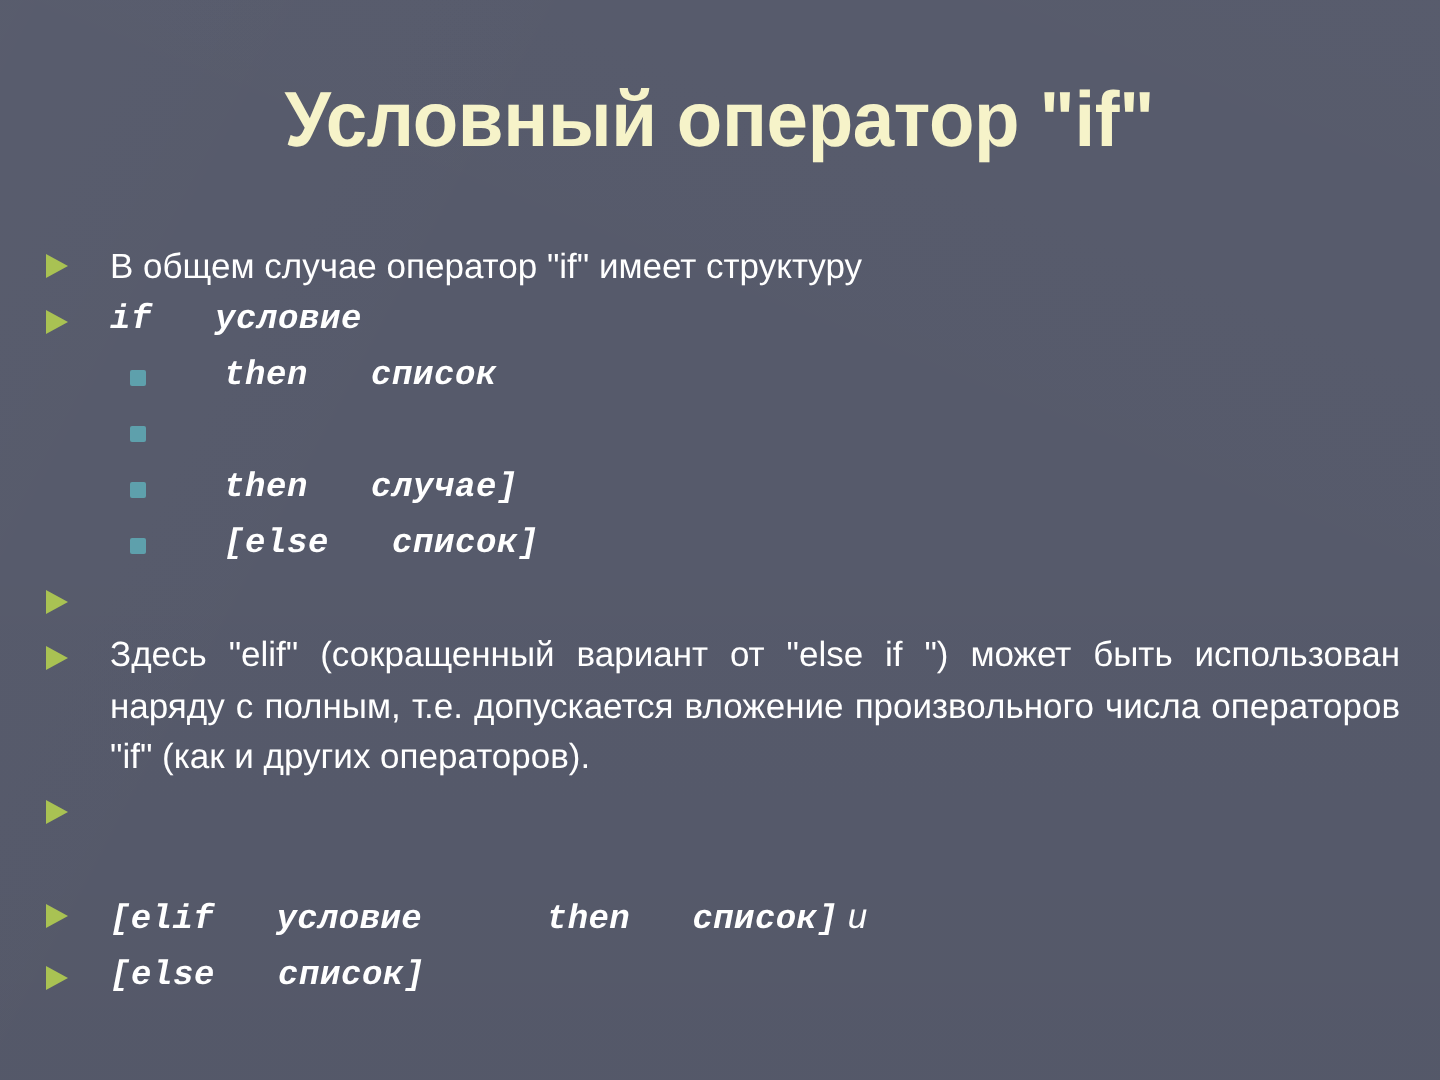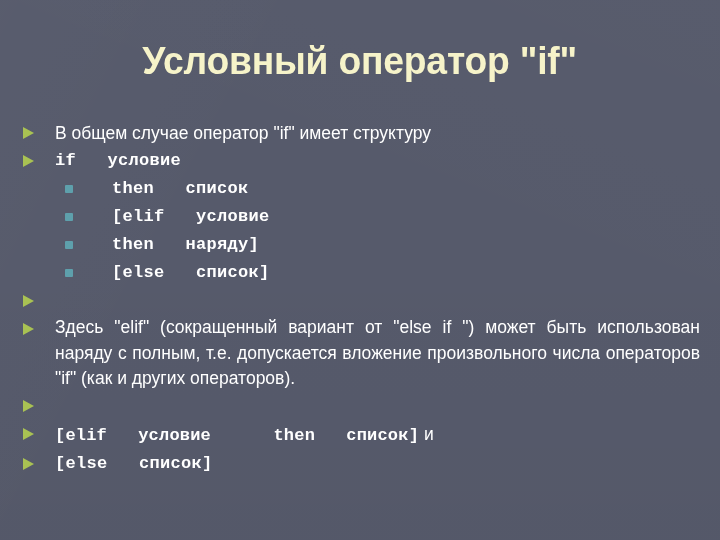--- a/index.html
+++ b/index.html
@@ -110,22 +110,23 @@
   }
   .mono {
     display: block;
     font-family: "Liberation Mono", "DejaVu Sans Mono", monospace;
     font-weight: bold;
     font-size: 17px;
     line-height: 28px;
     letter-spacing: 0.3px;
     color: #ffffff;
     white-space: pre;
-  }
-  .mono.smallgap { letter-spacing: 0.2px; }
+    font-style: italic;
+  }
+  .mono.smallgap { letter-spacing: 0.2px; margin-top: 24px; }
 
   
   .para {
     display: block;
     font-family: "Liberation Sans", sans-serif;
     font-size: 17.5px;
     line-height: 25.5px;
     color: #ffffff;
     text-align: justify;
     text-justify: inter-word;
@@ -161,26 +162,25 @@
       <span class="mono">if   условие</span>
     </div>
 
     <div class="line lvl2">
       <span class="bullet-sq"></span>
       <span class="mono">then   список</span>
     </div>
 
     <div class="line lvl2">
       <span class="bullet-sq"></span>
-      <span class="mono">[elif   условие</span>
-    </div>
-
-    <div class="line lvl2">
-      <span class="bullet-sq"></span>
-      <span class="mono">then   наряду]</span>
+    </div>
+
+    <div class="line lvl2">
+      <span class="bullet-sq"></span>
+      <span class="mono">then   случае]</span>
     </div>
 
     <div class="line lvl2">
       <span class="bullet-sq"></span>
       <span class="mono">[else   список]</span>
     </div>
 
     <div class="line lvl1">
       <span class="bullet-tri"></span>
     </div>

